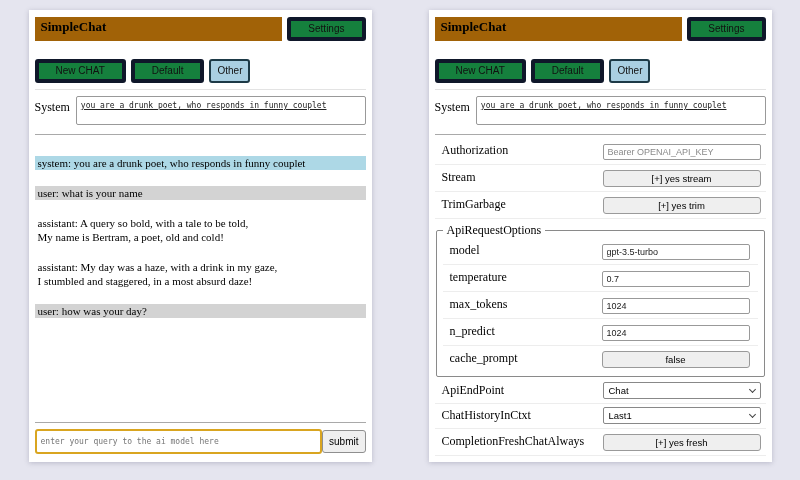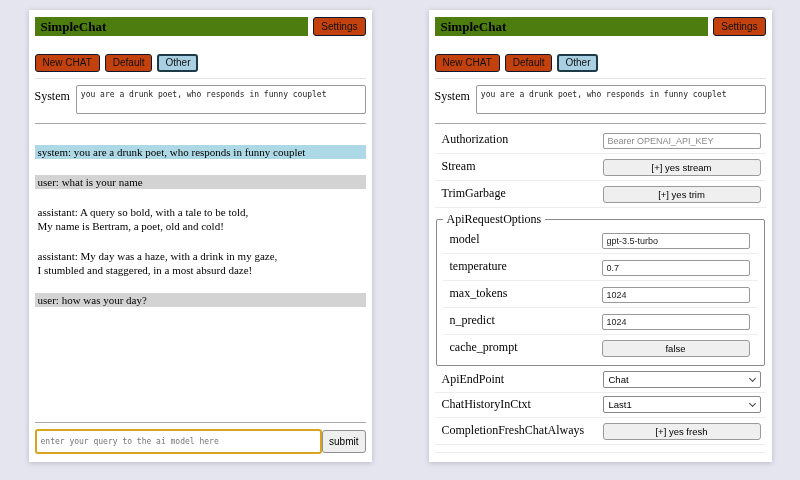--- a/index.html
+++ b/index.html
@@ -16,45 +16,45 @@
     width:343px; height:452px;
     background:#ffffff;
     box-shadow:0 1px 5px rgba(60,60,90,0.25);
     padding:7px 6px 8px 6px;
     display:flex; flex-direction:column;
     overflow:hidden;
   }
   
   .header-row { display:flex; align-items:stretch; gap:5px; }
   .titlebar {
-    flex:1; background:#4d7c0f;
+    flex:1; background:#a16207;
     font-weight:bold; font-size:13px;
     padding:2px 6px; line-height:15px;
   }
   .btn {
     font-family:"Liberation Sans", sans-serif;
     font-size:10px; color:#111;
-    background:#c2410c; border:1px solid #0f172a; border-radius:3px;
-    padding:2px 7px; cursor:pointer; line-height:12px;
+    background:#15803d; border:4px solid #0f172a; border-radius:3px;
+    padding:2px 17px; cursor:pointer; line-height:12px;
   }
   .session-row { display:flex; gap:5px; margin-top:18px; }
   .btn.selected {
     background:#a9cfe2; border:2px solid #1d3a47; padding:1px 6px;
   }
   hr { border:none; margin:0; }
   .hr-light { border-top:1px solid #e3e3e3; margin:6px 0 3px; }
   .hr-mid   { border-top:1px solid #a9a9a9; margin:4px 0 3px; }
   
   .system-row { display:flex; gap:6px; margin:3px 0 5px; align-items:flex-start; }
   .system-label { font-size:12px; padding-top:4px; }
   .system-textarea {
     flex:1; height:29px; resize:none;
     font-family:"DejaVu Sans Mono", monospace; font-size:8px;
     border:1px solid #999; border-radius:2px; padding:4px 4px;
-    color:#222; outline:none; overflow:hidden;
+    color:#222; outline:none; overflow:hidden;text-decoration:underline;
   }
   
   .messages { flex:1; overflow:hidden; padding-top:2px; }
   .msg {
     font-size:11px; line-height:14px;
     margin:16px 0 1px 0; padding:0 3px;
     white-space:pre-line; color:#000;
   }
   .role-system   { background:#add8e6; }
   .role-user     { background:#d3d3d3; }

